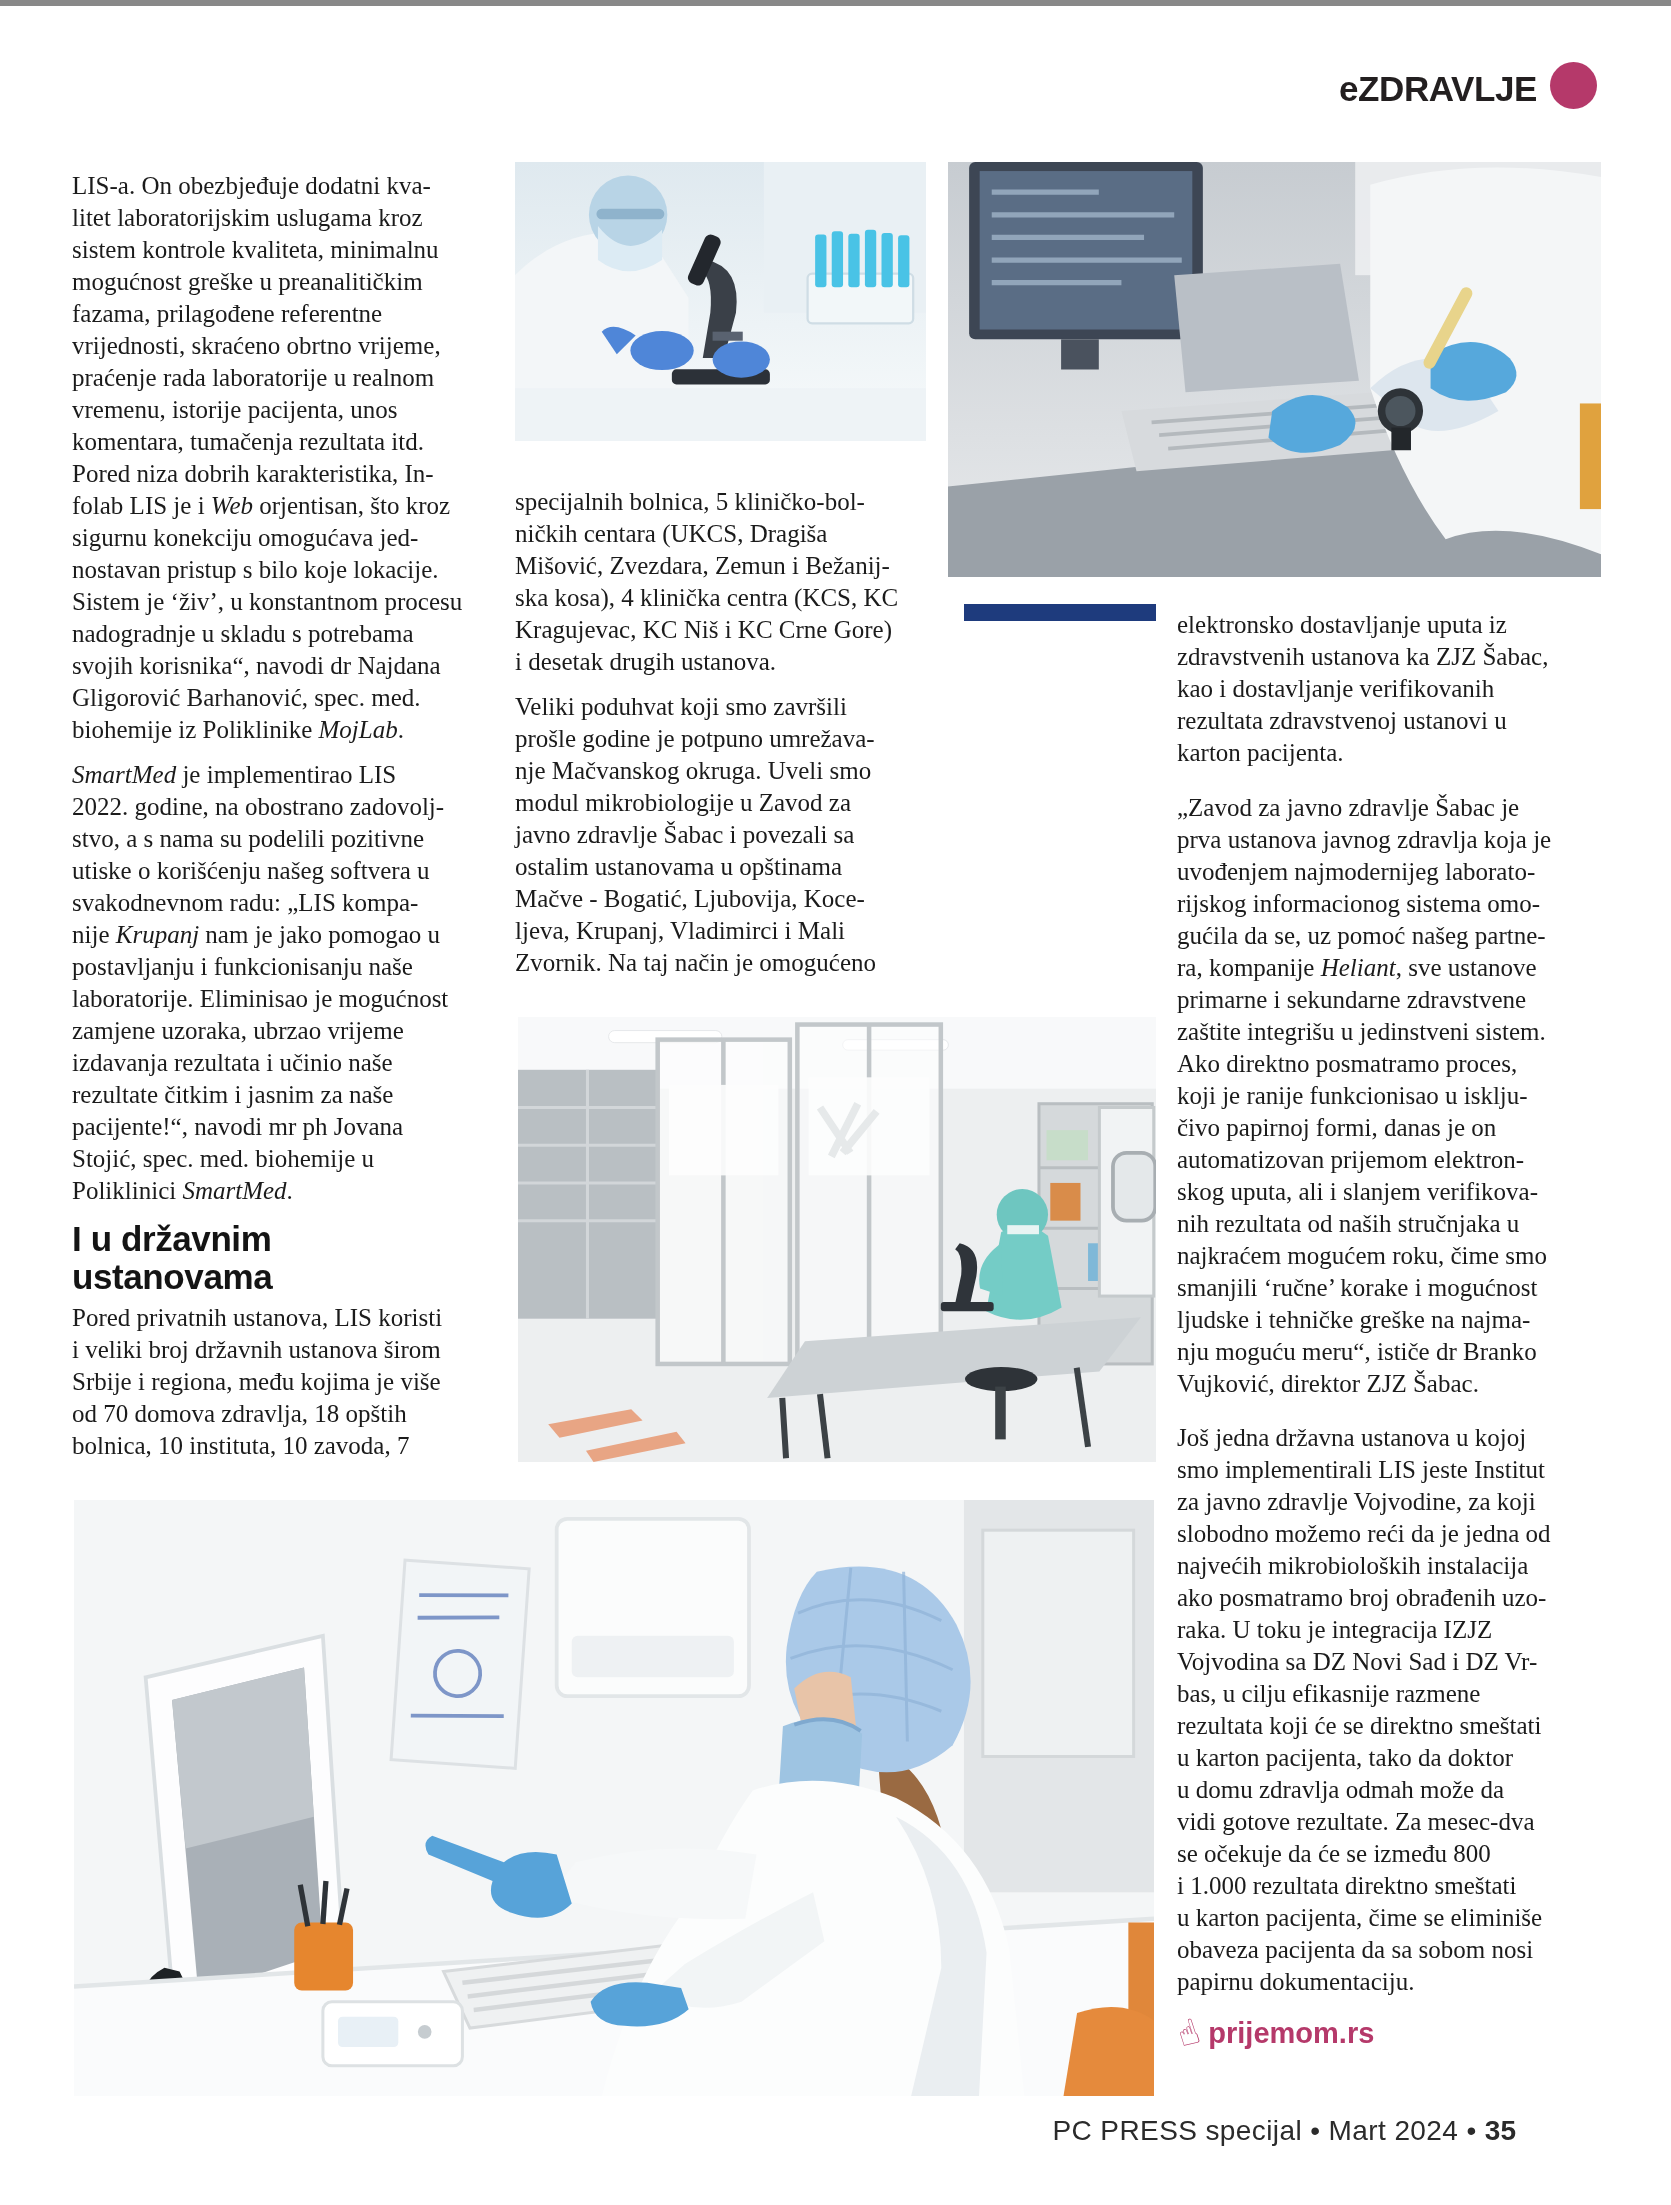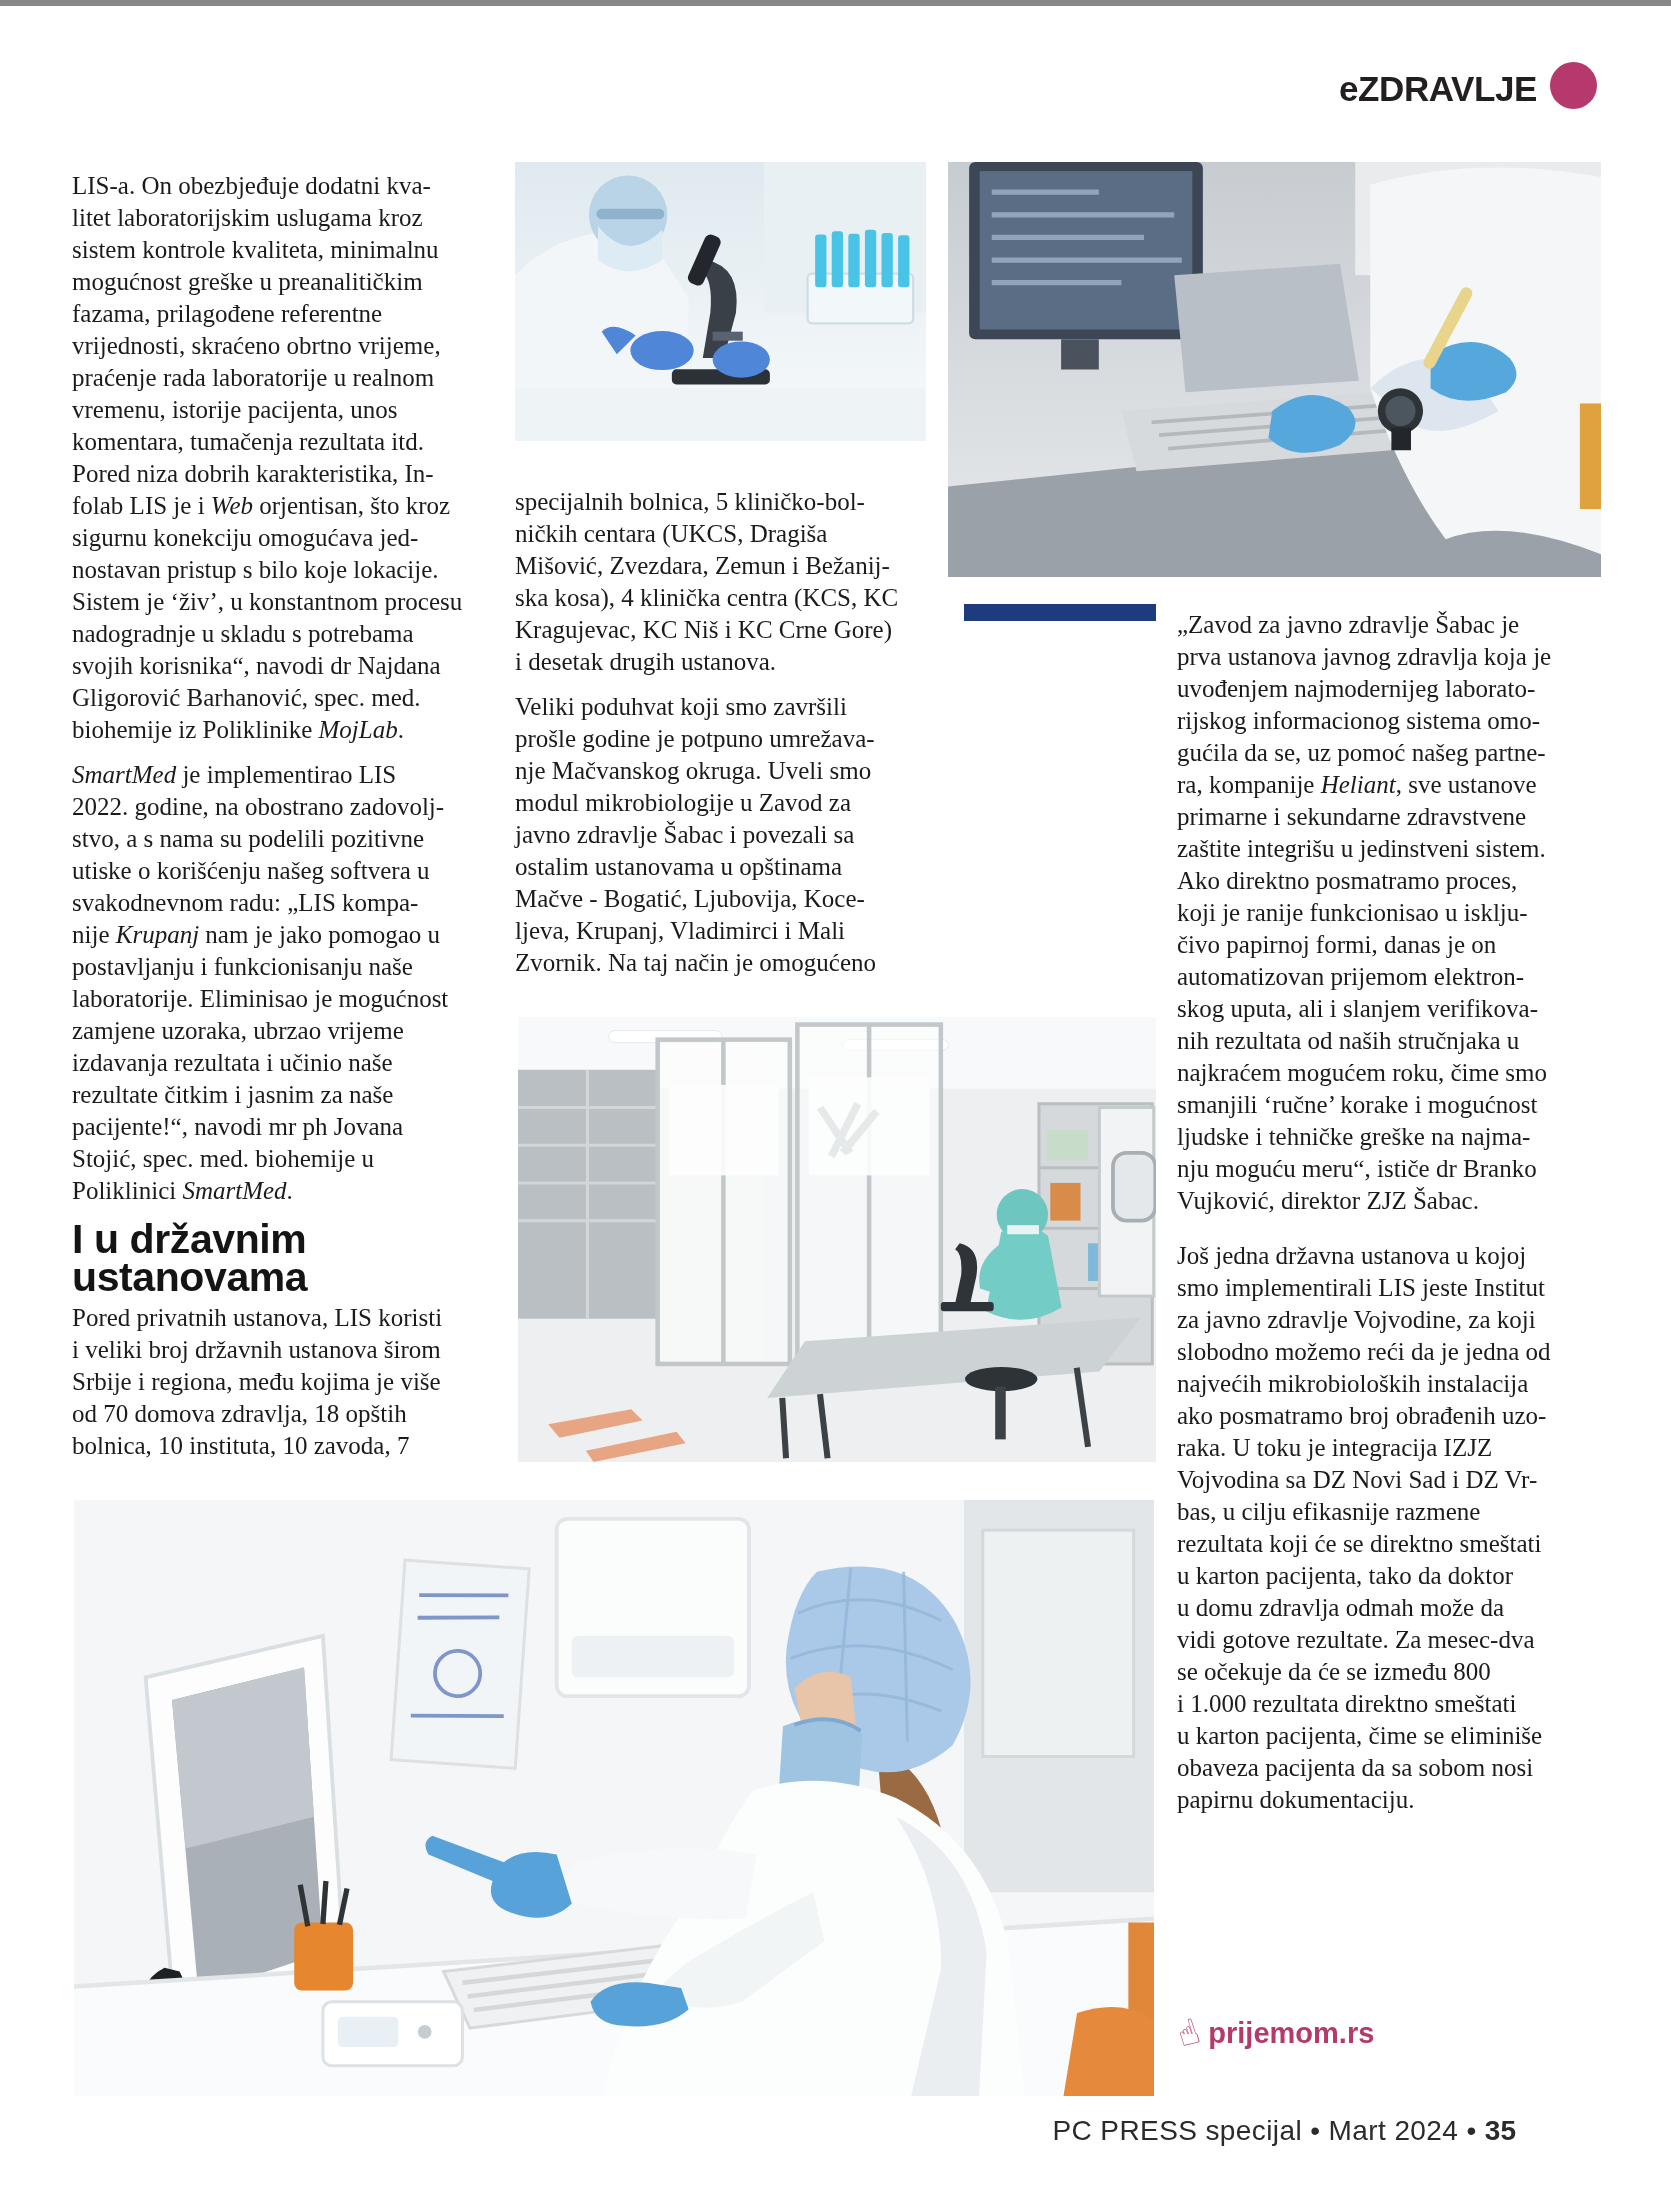--- a/index.html
+++ b/index.html
@@ -23,21 +23,21 @@
   .textcol p{
     margin:0 0 13px 0;font-size:25px;line-height:32px;
     white-space:pre-line;
     font-family:Liberation Serif, serif;
   }
   .textcol p.gap-lg{margin-bottom:22.6px;}
   .textcol p:last-child{margin-bottom:0;}
   .textcol i{font-style:italic;}
   .section-heading{
     font-family:"Liberation Sans", sans-serif;font-weight:700;
-    font-size:41px;line-height:38px;color:#141414;
+    font-size:35px;line-height:38px;color:#141414;
     margin:10.6px 0 6px 0;white-space:pre-line;letter-spacing:-0.4px;
   }
   
   .pull-quote-rule{
     position:absolute;left:964px;top:598px;width:192px;height:17.4px;
     background:#1e3b7d;
   }
   .pull-quote{
     position:absolute;left:964px;top:632px;width:219px;
     font-family:"Liberation Sans", sans-serif;font-weight:700;
@@ -220,20 +220,25 @@
 nje Mačvanskog okruga. Uveli smo
 modul mikrobiologije u Zavod za
 javno zdravlje Šabac i povezali sa
 ostalim ustanovama u opštinama
 Mačve - Bogatić, Ljubovija, Koce-
 ljeva, Krupanj, Vladimirci i Mali
 Zvornik. Na taj način je omogućeno</p>
   </div>
 
   <div class="textcol col3">
+    <p class="gap-lg">elektronsko dostavljanje uputa iz
+zdravstvenih ustanova ka ZJZ Šabac,
+kao i dostavljanje verifikovanih
+rezultata zdravstvenoj ustanovi u
+karton pacijenta.</p>
     <p class="gap-lg">„Zavod za javno zdravlje Šabac je
 prva ustanova javnog zdravlja koja je
 uvođenjem najmodernijeg laborato-
 rijskog informacionog sistema omo-
 gućila da se, uz pomoć našeg partne-
 ra, kompanije <i>Heliant</i>, sve ustanove
 primarne i sekundarne zdravstvene
 zaštite integrišu u jedinstveni sistem.
 Ako direktno posmatramo proces,
 koji je ranije funkcionisao u isklju-

